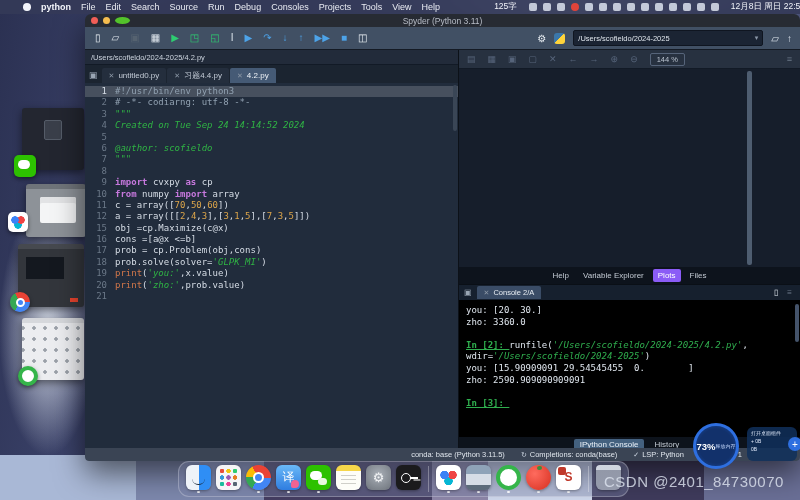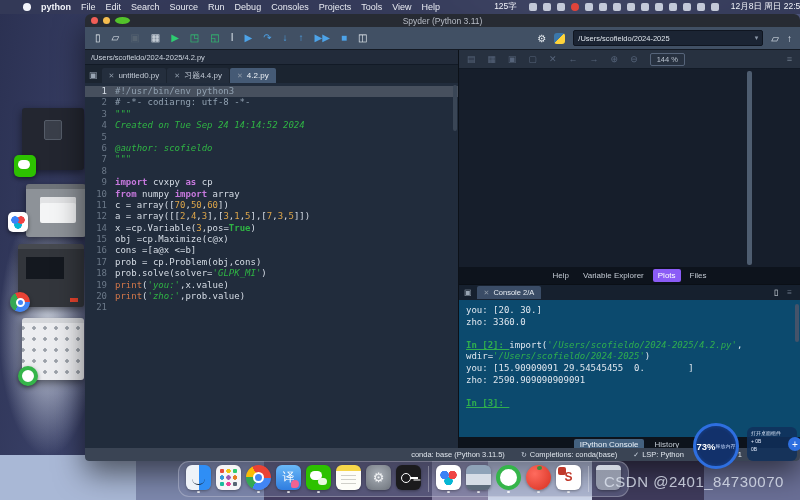--- a/index.html
+++ b/index.html
@@ -101,21 +101,21 @@
   .ptab{color:#c2c9d2;font-size:8px;padding:2px 5px;border-radius:2px;}
   .ptab.active{background:#8b5cf6;color:#fff;}
   .console-block{height:152px;display:flex;flex-direction:column;border-top:1px solid #0a0f16;flex:0 0 auto;}
   .ctabbar{height:15px;background:#16202e;display:flex;align-items:center;flex:0 0 auto;}
   .c-browse{color:#9aa6b4;font-size:8px;margin:0 5px;}
   .ctab{height:13px;display:flex;align-items:center;gap:4px;background:#3a4c66;color:#e8edf3;font-size:7.5px;
        padding:0 7px;border-radius:2px 2px 0 0;}
   .c-right{margin-left:auto;display:flex;gap:9px;padding-right:8px;}
   .c-page{color:#dfe6ee;font-size:8px;}
   .c-menu{color:#6b7888;font-size:8px;}
-  .cconsole{flex:1 1 auto;background:#0c4a6e;font-family:"DejaVu Sans Mono",monospace;font-size:9px;
+  .cconsole{flex:1 1 auto;background:#000000;font-family:"DejaVu Sans Mono",monospace;font-size:9px;
        padding:5px 7px;position:relative;overflow:hidden;}
   .con-line{height:11.6px;line-height:11.6px;white-space:pre;}
   .ctok-pl{color:#dfe6ee;}
   .ctok-grn{color:#2fae4e;font-weight:bold;text-decoration:underline;}
   .ctok-str{color:#2fae4e;font-style:italic;}
   .con-scroll{position:absolute;right:1px;top:4px;width:4px;height:38px;background:#44536a;border-radius:2px;}
   .btabs{height:14px;background:#0d131c;display:flex;align-items:center;justify-content:center;gap:4px;flex:0 0 auto;}
   .btab{color:#c2c9d2;font-size:8px;padding:1px 6px;border-radius:2px;}
   .btab.active{background:#44617f;color:#eaf1f8;}
   
@@ -306,21 +306,20 @@
           <div class="cl"><span class="g">3</span><span class="ct"><span class="tok-str">"""</span></span></div>
           <div class="cl"><span class="g">4</span><span class="ct"><span class="tok-str">Created on Tue Sep 24 14:14:52 2024</span></span></div>
           <div class="cl"><span class="g">5</span><span class="ct"></span></div>
           <div class="cl"><span class="g">6</span><span class="ct"><span class="tok-str">@author: scofieldo</span></span></div>
           <div class="cl"><span class="g">7</span><span class="ct"><span class="tok-str">"""</span></span></div>
           <div class="cl"><span class="g">8</span><span class="ct"></span></div>
           <div class="cl"><span class="g">9</span><span class="ct"><span class="tok-kw">import</span><span class="tok-pl"> cvxpy </span><span class="tok-kw">as</span><span class="tok-pl"> cp</span></span></div>
           <div class="cl"><span class="g">10</span><span class="ct"><span class="tok-kw">from</span><span class="tok-pl"> numpy </span><span class="tok-kw">import</span><span class="tok-pl"> array</span></span></div>
           <div class="cl"><span class="g">11</span><span class="ct"><span class="tok-pl">c = array([</span><span class="tok-num">70</span><span class="tok-pl">,</span><span class="tok-num">50</span><span class="tok-pl">,</span><span class="tok-num">60</span><span class="tok-pl">])</span></span></div>
           <div class="cl"><span class="g">12</span><span class="ct"><span class="tok-pl">a = array([[</span><span class="tok-num">2</span><span class="tok-pl">,</span><span class="tok-num">4</span><span class="tok-pl">,</span><span class="tok-num">3</span><span class="tok-pl">],[</span><span class="tok-num">3</span><span class="tok-pl">,</span><span class="tok-num">1</span><span class="tok-pl">,</span><span class="tok-num">5</span><span class="tok-pl">],[</span><span class="tok-num">7</span><span class="tok-pl">,</span><span class="tok-num">3</span><span class="tok-pl">,</span><span class="tok-num">5</span><span class="tok-pl">]])</span></span></div>
-          <div class="cl"><span class="g">14</span><span class="ct"><span class="tok-pl">x =cp.Variable(</span><span class="tok-num">3</span><span class="tok-pl">,pos=</span><span class="tok-grn">True</span><span class="tok-pl">)</span></span></div>
           <div class="cl"><span class="g">15</span><span class="ct"><span class="tok-pl">obj =cp.Maximize(c@x)</span></span></div>
           <div class="cl"><span class="g">16</span><span class="ct"><span class="tok-pl">cons =[a@x &lt;=b]</span></span></div>
           <div class="cl"><span class="g">17</span><span class="ct"><span class="tok-pl">prob = cp.Problem(obj,cons)</span></span></div>
           <div class="cl"><span class="g">18</span><span class="ct"><span class="tok-pl">prob.solve(solver=</span><span class="tok-str">'GLPK_MI'</span><span class="tok-pl">)</span></span></div>
           <div class="cl"><span class="g">19</span><span class="ct"><span class="tok-bi">print</span><span class="tok-pl">(</span><span class="tok-str">'you:'</span><span class="tok-pl">,x.value)</span></span></div>
           <div class="cl"><span class="g">20</span><span class="ct"><span class="tok-bi">print</span><span class="tok-pl">(</span><span class="tok-str">'zho:'</span><span class="tok-pl">,prob.value)</span></span></div>
           <div class="cl"><span class="g">21</span><span class="ct"></span></div>
         </div>
     </div>
 
@@ -360,21 +359,21 @@
           <span class="c-right">
             <span class="c-page">▯</span>
             <span class="c-menu">≡</span>
           </span>
         </div>
         <div class="cconsole" id="console">
           <div class="con-scroll"></div>
         <div class="con-line"><span class="ctok-pl">you: [20. 30.]</span></div>
             <div class="con-line"><span class="ctok-pl">zho: 3360.0</span></div>
             <div class="con-line"></div>
-            <div class="con-line"><span class="ctok-grn">In [2]: </span><span class="ctok-pl">import(</span><span class="ctok-str">'/Users/scofieldo/2024-2025/4.2.py'</span><span class="ctok-pl">,</span></div>
+            <div class="con-line"><span class="ctok-grn">In [2]: </span><span class="ctok-pl">runfile(</span><span class="ctok-str">'/Users/scofieldo/2024-2025/4.2.py'</span><span class="ctok-pl">,</span></div>
             <div class="con-line"><span class="ctok-pl">wdir=</span><span class="ctok-str">'/Users/scofieldo/2024-2025'</span><span class="ctok-pl">)</span></div>
             <div class="con-line"><span class="ctok-pl">you: [15.90909091 29.54545455  0.        ]</span></div>
             <div class="con-line"><span class="ctok-pl">zho: 2590.909090909091</span></div>
             <div class="con-line"></div>
             <div class="con-line"><span class="ctok-grn">In [3]: </span></div>
           </div>
       </div>
       <div class="btabs" id="btabs">
           <span class="btab active">IPython Console</span>
           <span class="btab">History</span>

